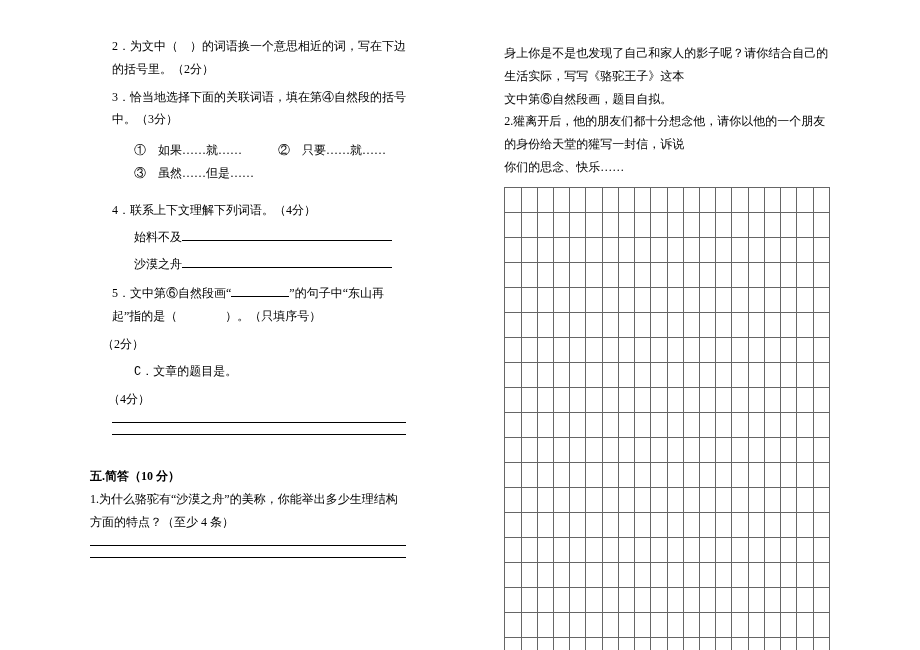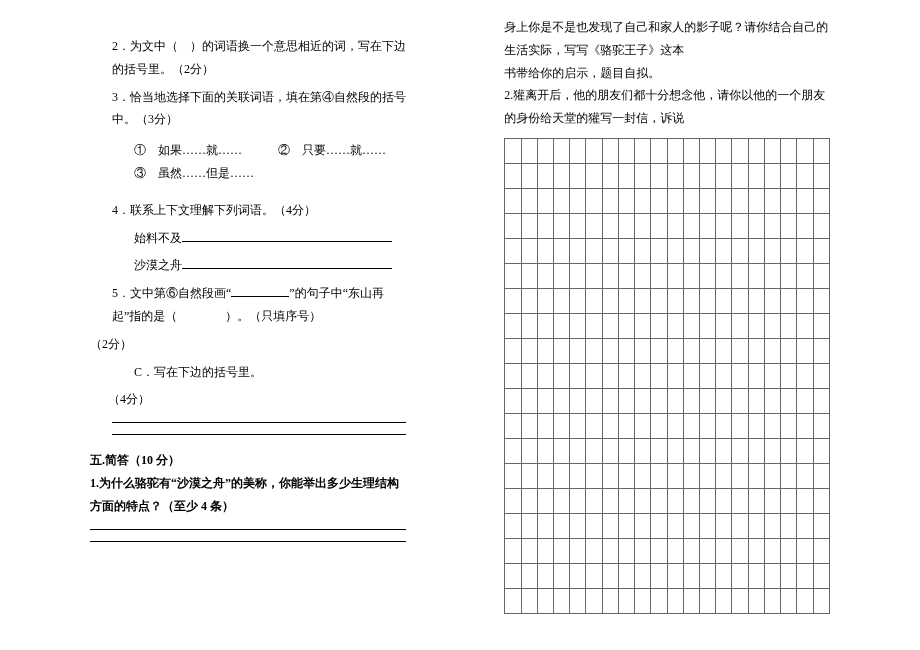--- a/index.html
+++ b/index.html
@@ -1,63 +1,64 @@
 <!DOCTYPE html>
 <html><head>
   <meta charset="utf-8">
   <style>
     body { margin: 0; font-family: "SimSun", serif; font-size: 12px; line-height: 1.9; color: #000; background: #fff; }
     .page { display: flex; width: 920px; height: 650px; box-sizing: border-box; gap: 48px; }
     .col { box-sizing: border-box; }
     .col-left { width: 50%; padding: 30px 30px 10px 90px; }
-    .col-right { width: 50%; padding: 16px 90px 10px 20px; }
+    .col-right { width: 50%; padding: 42px 90px 10px 20px; }
     .para { margin: 5px 0 5px 22px; text-indent: 0; }
-    .sub { margin: 5px 0 5px 44px; }
+    .sub { margin: 5px 0 5px 44px; font-family: Liberation Mono, monospace; }
     .opts { margin: 8px 0 14px 44px; }
     .underline { border-bottom: 1px solid #000; display: inline-block; }
     .u160 { width: 210px; }
     .uq { width: 58px; }
     .uline { display: block; margin: 10px 0 10px 22px; border-bottom: 1px solid #000; height: 1px; }
-    .bold { font-weight: bold; }
-    .sec { margin-top: 14px; font-weight: bold; }
+    .bold { font-weight: normal; }
+    .sec { margin-top: 30px; font-weight: bold; }
     .wline { display: block; border-bottom: 1px solid #000; height: 1px; margin: 10px 0; }
     table.grid { border-collapse: collapse; width: 100%; margin-top: 8px; }
     table.grid td { border: 1px solid #666; width: 5%; height: 22px; }
   </style>
 </head>
 <body>
 
 <div class="page">
   <div class="col col-left">
     <div class="para">2．为文中（　）的词语换一个意思相近的词，写在下边的括号里。（2分）</div>
     <div class="para">3．恰当地选择下面的关联词语，填在第④自然段的括号中。（3分）</div>
     <div class="opts">①　如果……就……　　　②　只要……就……　　　③　虽然……但是……</div>
     <div class="para">4．联系上下文理解下列词语。（4分）</div>
     <div class="sub"><span>始料不及</span><span class="underline u160"></span></div>
     <div class="sub"><span>沙漠之舟</span><span class="underline u160"></span></div>
     <div class="para">
       <span>5．文中第⑥自然段画“</span><span class="underline uq"></span><span>”的句子中“东山再起”指的是（　　　　）。（只填序号）</span>
     </div>
-    <div style="margin-left:0">（2分）</div>
-    <div class="sub">C．写在下边的括号里。</div>
+    <div style="margin-left:12px">（2分）</div>
+    <div class="sub">C．文章的题目是。</div>
     <div style="margin-left:18px">（4分）</div>
     <span class="uline"></span>
     <span class="uline"></span>
 
     <div class="sec">五.简答（10 分）</div>
     <div class="bold">1.为什么骆驼有“沙漠之舟”的美称，你能举出多少生理结构方面的特点？（至少 4 条）</div>
     <span class="wline"></span>
     <span class="wline"></span>
 
   </div>
 
   <div class="col col-right">
     <div>身上你是不是也发现了自己和家人的影子呢？请你结合自己的生活实际，写写《骆驼王子》这本</div>
-    <div>书带给你的启示，题目自拟。</div>
+    <div>文中第⑥自然段画，题目自拟。</div>
     <div>2.獾离开后，他的朋友们都十分想念他，请你以他的一个朋友的身份给天堂的獾写一封信，诉说</div>
+    <div>你们的思念、快乐……</div>
     <table class="grid">
       <tbody id="gridbody">
           <tr>
             <td></td>
             <td></td>
             <td></td>
             <td></td>
             <td></td>
             <td></td>
             <td></td>

